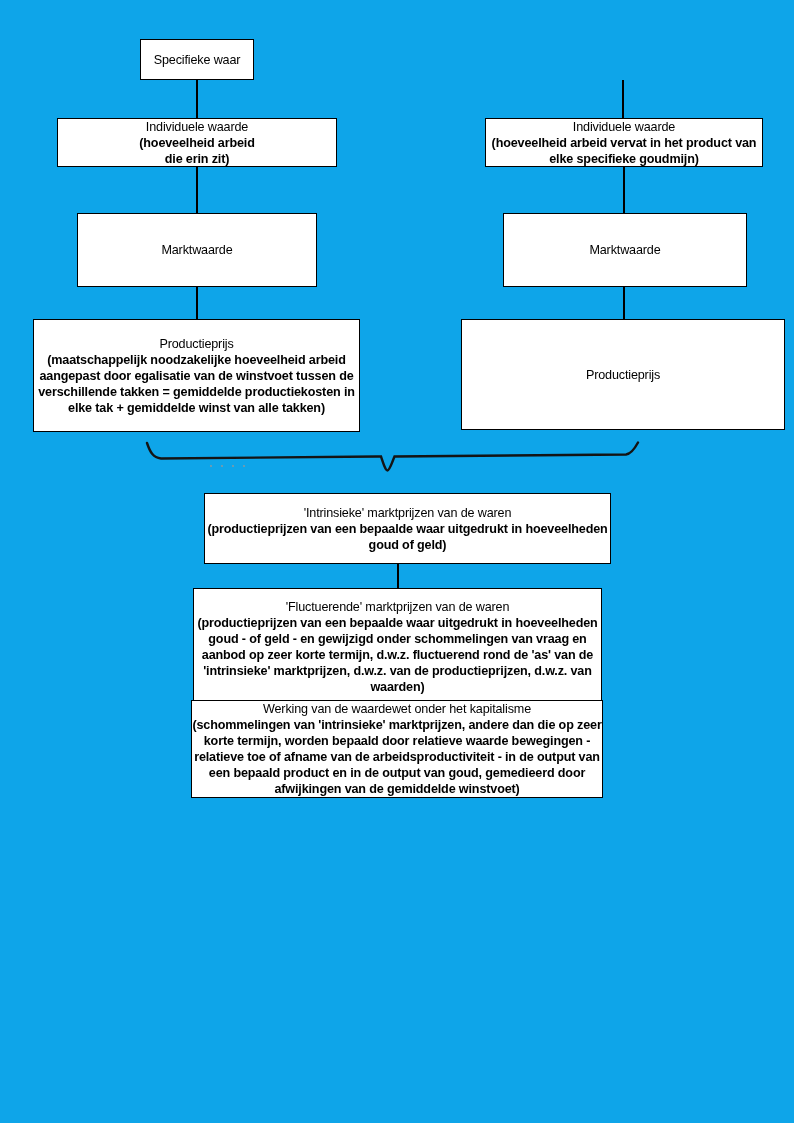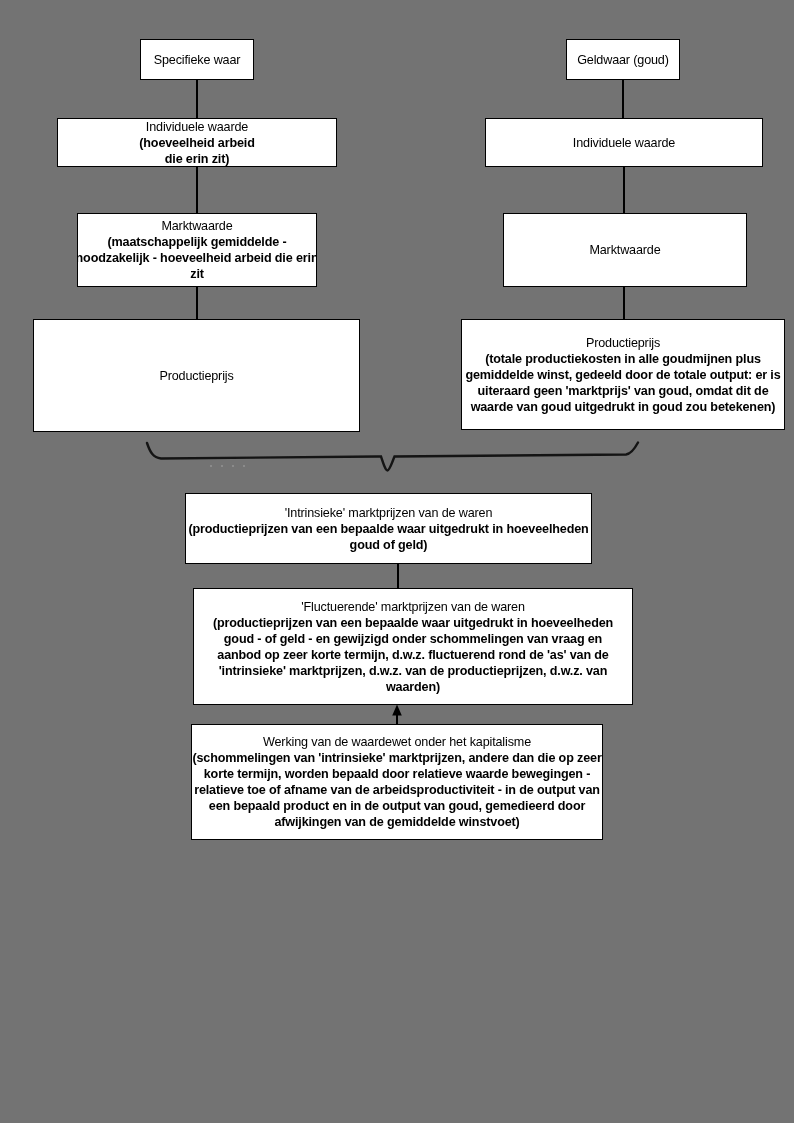--- a/index.html
+++ b/index.html
@@ -1,19 +1,19 @@
 <!DOCTYPE html>
 <html><head>
 <meta charset="utf-8">
 <style>
   html,body{margin:0;padding:0;background:#fff;}
   .page{
     position:relative;
     width:794px;height:1123px;
-    background:#737373;
+    background:#0ea5e9;
     font-family:"Liberation Sans", sans-serif;
     color:#000;
     overflow:hidden;
   }
   .box{
     position:absolute;
     box-sizing:border-box;
     border:1.5px solid #000;
     background:#fff;
     display:flex;
@@ -65,65 +65,61 @@
   </div>
 
   <div class="box" style="left:57px;top:118px;width:280px;height:49px;">
     <div class="title">Individuele waarde</div>
     <div class="body">(hoeveelheid arbeid
 die erin zit)</div>
   </div>
 
   <div class="box" style="left:77px;top:213px;width:240px;height:74px;">
     <div class="title">Marktwaarde</div>
-    <div class="body">(maatschappelijk gemiddelde -
-noodzakelijk - hoeveelheid arbeid die erin
-zit</div>
   </div>
 
   <div class="box" style="left:33px;top:319px;width:327px;height:113px;">
     <div class="title">Productieprijs</div>
+    <div class="body">(maatschappelijk noodzakelijke hoeveelheid arbeid
+aangepast door egalisatie van de winstvoet tussen de
+verschillende takken = gemiddelde productiekosten in
+elke tak + gemiddelde winst van alle takken)</div>
   </div>
 
-  <div class="box" style="left:566px;top:39px;width:114px;height:41px;">
-    <div class="title plain">Geldwaar (goud)</div>
-  </div>
 
   <div class="box" style="left:485px;top:118px;width:278px;height:49px;">
     <div class="title">Individuele waarde</div>
+    <div class="body">(hoeveelheid arbeid vervat in het product van
+elke specifieke goudmijn)</div>
   </div>
 
   <div class="box" style="left:503px;top:213px;width:244px;height:74px;">
     <div class="title">Marktwaarde</div>
   </div>
 
   <div class="box" style="left:461px;top:319px;width:324px;height:111px;">
     <div class="title">Productieprijs</div>
-    <div class="body">(totale productiekosten in alle goudmijnen plus
-gemiddelde winst, gedeeld door de totale output: er is
-uiteraard geen 'marktprijs' van goud, omdat dit de
-waarde van goud uitgedrukt in goud zou betekenen)</div>
   </div>
 
-  <div class="box" style="left:185px;top:493px;width:407px;height:71px;">
+  <div class="box" style="left:204px;top:493px;width:407px;height:71px;">
     <div class="title">'Intrinsieke' marktprijzen van de waren</div>
     <div class="body">(productieprijzen van een bepaalde waar uitgedrukt in hoeveelheden
 goud of geld)</div>
   </div>
 
-  <div class="box" style="left:193px;top:588px;width:440px;height:117px;">
+  <div class="box" style="left:193px;top:588px;width:409px;height:117px;">
     <div class="title">'Fluctuerende' marktprijzen van de waren</div>
     <div class="body">(productieprijzen van een bepaalde waar uitgedrukt in hoeveelheden
 goud - of geld - en gewijzigd onder schommelingen van vraag en
 aanbod op zeer korte termijn, d.w.z. fluctuerend rond de 'as' van de
 'intrinsieke' marktprijzen, d.w.z. van de productieprijzen, d.w.z. van
 waarden)</div>
   </div>
 
-  <div class="box" style="left:191px;top:724px;width:412px;height:116px;">
+  <div class="box" style="left:191px;top:700px;width:412px;height:98px;">
     <div class="title">Werking van de waardewet onder het kapitalisme</div>
     <div class="body">(schommelingen van 'intrinsieke' marktprijzen, andere dan die op zeer
 korte termijn, worden bepaald door relatieve waarde bewegingen -
 relatieve toe of afname van de arbeidsproductiviteit - in de output van
 een bepaald product en in de output van goud, gemedieerd door
 afwijkingen van de gemiddelde winstvoet)</div>
   </div>
 
 </div>
 

